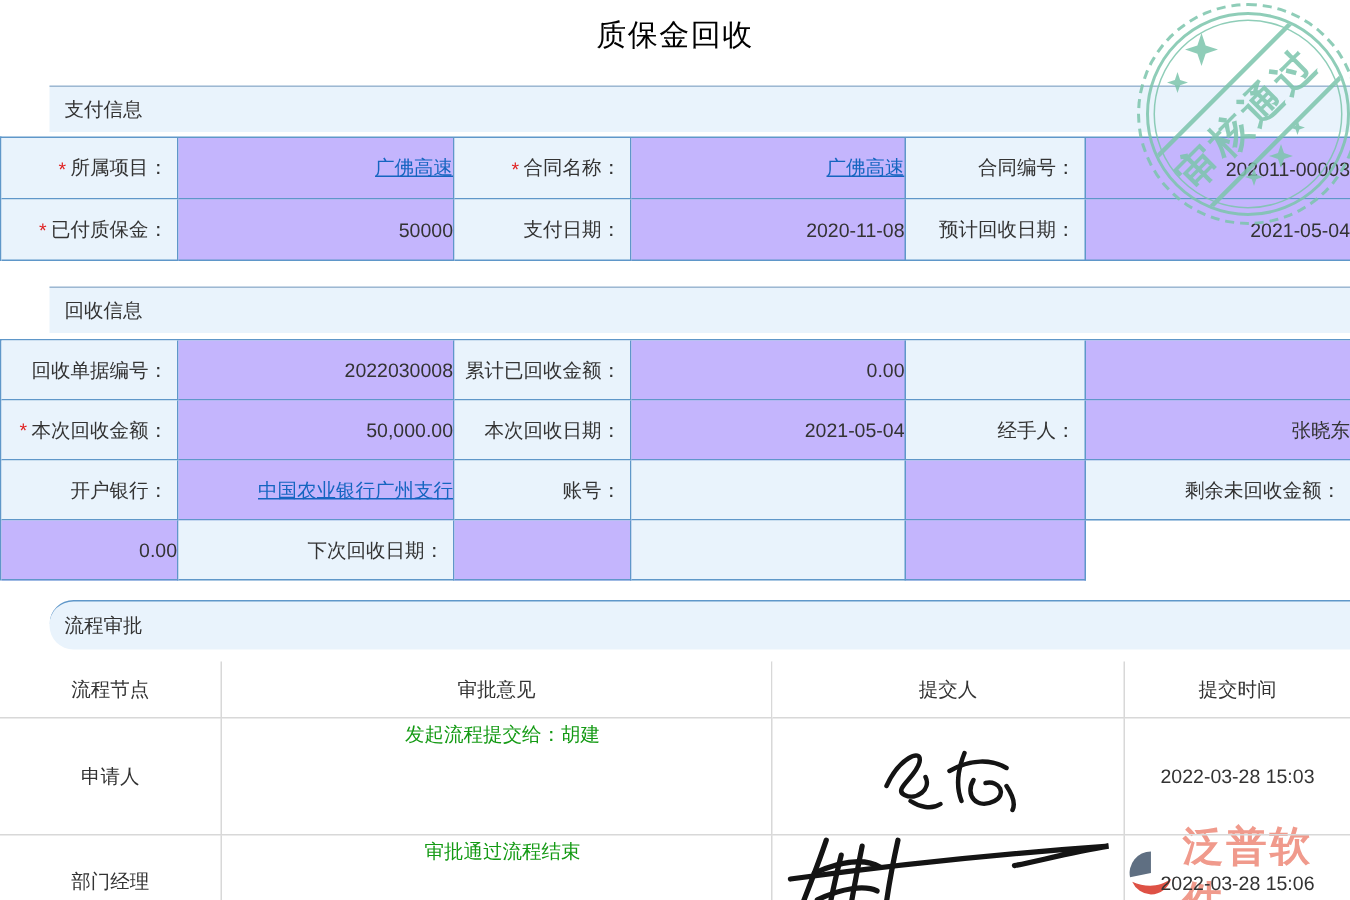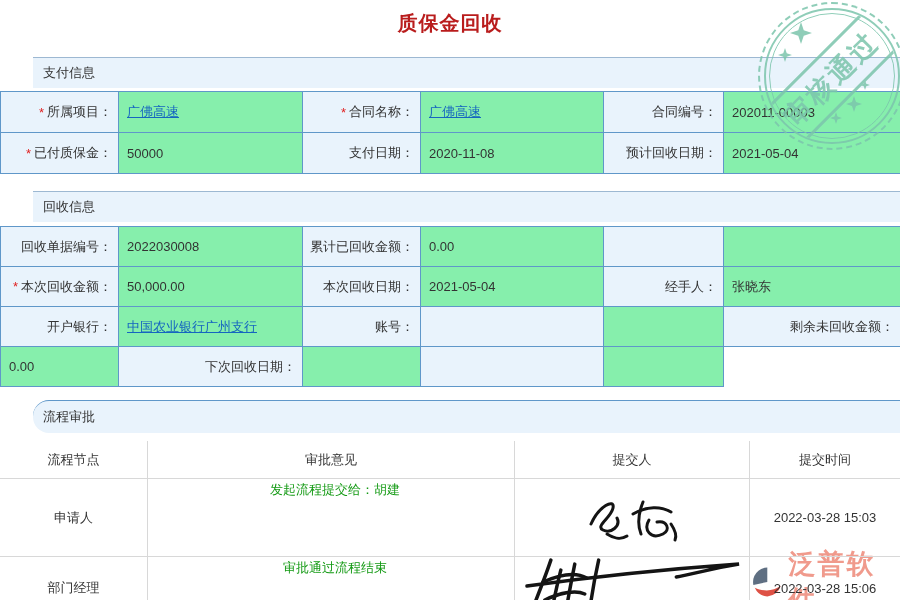--- a/index.html
+++ b/index.html
@@ -1,40 +1,40 @@
 <!DOCTYPE html>
 <html><head>
 <meta charset="utf-8">
 <style>
   html,body{margin:0;padding:0;}
   body{font-family:"Liberation Sans","DejaVu Sans",sans-serif;background:#fff;}
   #page{position:relative;width:900px;height:600px;background:#fff;overflow:hidden;}
 
   
   .page-title{position:absolute;top:10px;left:0;width:100%;text-align:center;
-    font-size:20px;font-weight:bold;color:#b91c1c;letter-spacing:1px;}
+    font-size:20px;font-weight:normal;color:#000000;letter-spacing:1px;}
 
   
   .section-bar{position:absolute;left:0;width:900px;height:31px;background:#e9f3fc;
     border-top:1px solid #9db8d2;box-sizing:border-box;display:flex;align-items:center;
     padding-left:10px;font-size:13px;color:#333;margin-left:33px;}
   .bar-payment{top:57px;}
   .bar-recovery{top:191px;text-align:center;}
   .bar-approval{top:400px;height:33px;border-top:1px solid #5f97c9;border-radius:16px;}
 
   
   .info-table{position:absolute;left:0;width:900px;display:grid;
     grid-template-columns:118px 184px 118px 183px 120px 177px;
     border-top:1px solid #5f97c9;border-left:1px solid #5f97c9;box-sizing:border-box;}
   .table-payment{top:91px;grid-auto-rows:41px;}
   .table-recovery{top:226px;grid-auto-rows:40px;}
   .info-table > div{border-right:1px solid #5f97c9;border-bottom:1px solid #5f97c9;
     box-sizing:border-box;display:flex;align-items:center;font-size:13px;color:#333;overflow:hidden;}
   .lc{background:#e9f3fc;justify-content:flex-end;padding-right:6px;text-align:right;}
-  .vc{background:#86efac;justify-content:flex-start;padding-left:8px;}
+  .vc{background:#c4b5fd;justify-content:flex-end;padding-left:8px;}
   .req{color:#e02020;margin-right:3px;font-size:13px;}
   a.val-link{color:#1565c0;text-decoration:underline;cursor:pointer;}
 
   
   .approval-table{position:absolute;top:441px;left:0;width:900px;display:grid;
     grid-template-columns:148px 367px 235px 150px;box-sizing:border-box;}
   .approval-table > div{border-right:1px solid #d8d8d8;border-bottom:1px solid #d8d8d8;
     box-sizing:border-box;font-size:13px;color:#333;overflow:visible;}
   .approval-table > div:nth-child(4n){border-right:none;}
   .ah{height:38px;display:flex;align-items:center;justify-content:center;background:#fff;}

